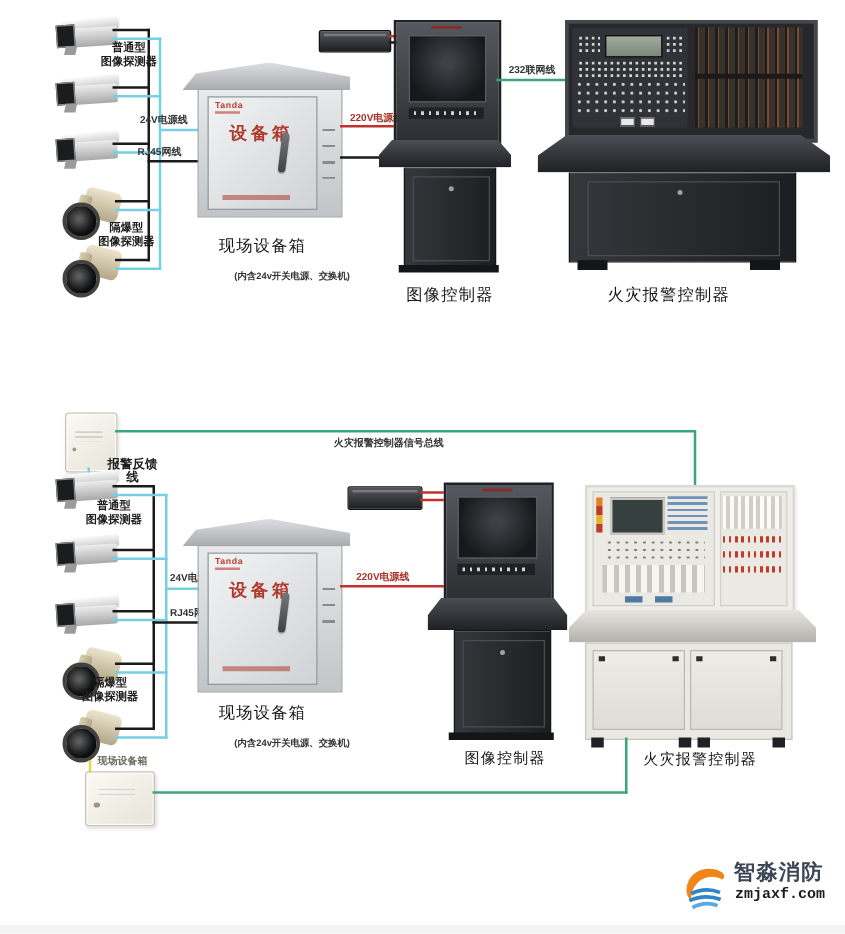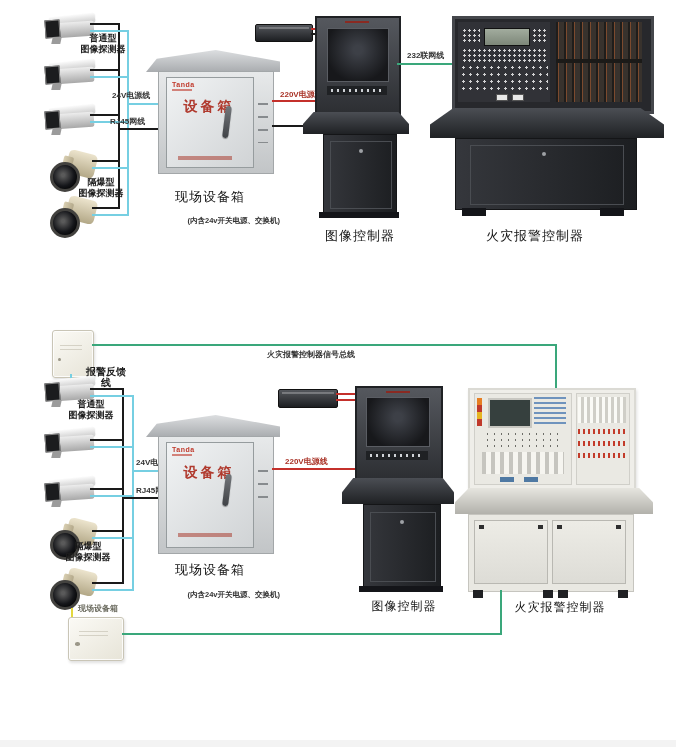--- a/index.html
+++ b/index.html
@@ -325,15 +325,25 @@
   <div class="foot" style="left:558px;top:590px;width:10px;height:8px"></div>
   <div class="foot" style="left:618px;top:590px;width:10px;height:8px"></div>
   <div class="cap s" style="left:506px;top:599px;width:108px">火灾报警控制器</div>
 
   <div class="w yv" style="left:71px;top:608px;height:11px"></div>
   <div class="lbl gray" style="left:78px;top:604px">现场设备箱</div>
   <div class="module" style="left:68px;top:617px;width:54px;height:42px"></div>
   <div class="w gh" style="left:122px;top:633px;width:380px"></div>
   <div class="w gv" style="left:500px;top:590px;height:45px"></div>
 
+  <div class="wm" style="left:543px;top:686px;width:132px;height:52px">
+    <svg width="40" height="40" viewBox="0 0 40 40" style="position:absolute;left:0;top:4px">
+      <path d="M7 17 C10 7 22 2 33 7 C36.5 8.6 37.5 11.5 35 13.5 C27 9.5 19 11.5 14 17.5 C11 21 9.5 25.5 10.2 30.5 C6 27.5 5.4 22 7 17 Z" fill="#f08519"></path>
+      <path d="M10 25 Q21 19.5 33 24" stroke="#2e86c9" stroke-width="3" fill="none"></path>
+      <path d="M8.5 30.5 Q20.5 25 33.5 29.5" stroke="#2e86c9" stroke-width="3" fill="none"></path>
+      <path d="M11 36 Q21.5 30.5 31 34.5" stroke="#57a9de" stroke-width="3" fill="none"></path>
+    </svg>
+    <span class="wm-brand" style="left:44px;top:0">智淼消防</span>
+    <span class="wm-url" style="left:45px;top:22px">zmjaxf.com</span>
+  </div>
 
   <div class="bottom-strip"></div>
 </div>
 
 </body></html>

